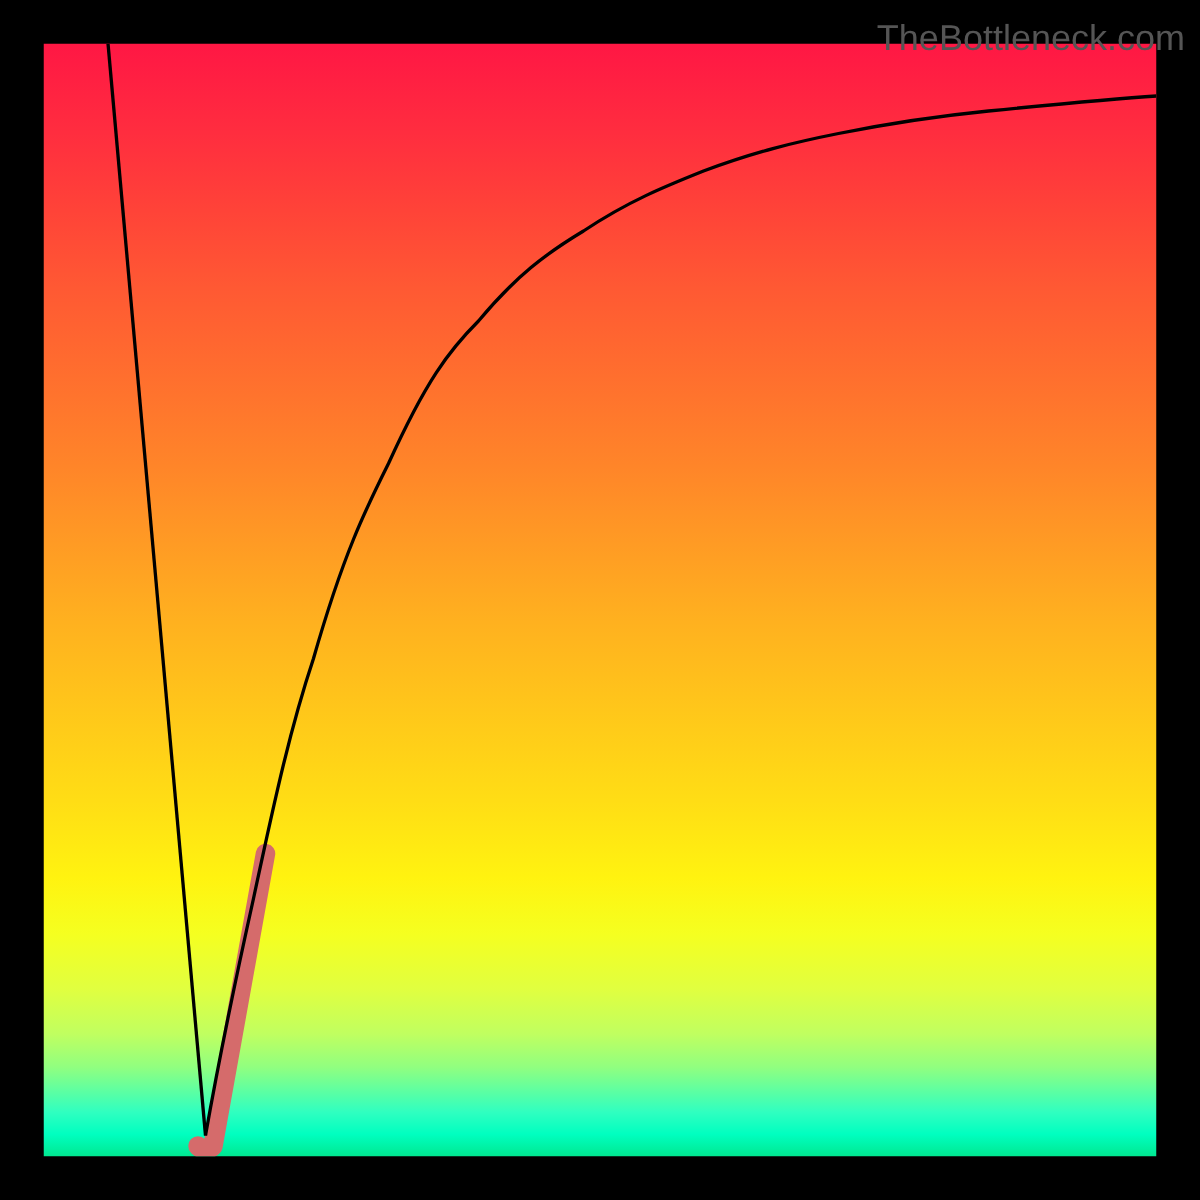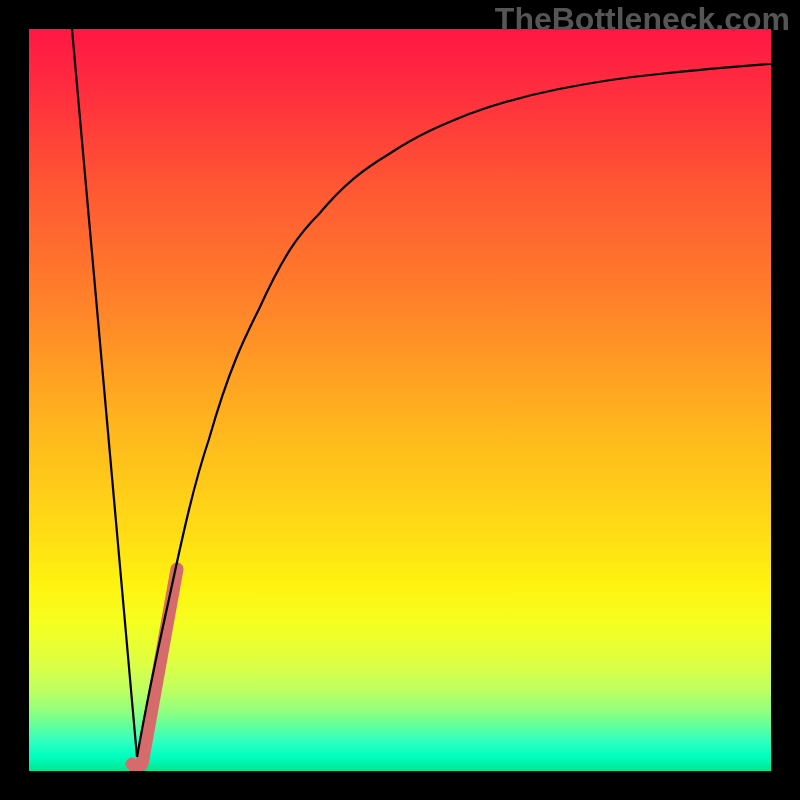--- a/index.html
+++ b/index.html
@@ -9,25 +9,25 @@
     }
     body {
       width: 800px;
       height: 800px;
       background: #000;
       position: relative;
       font-family: Arial, sans-serif;
     }
     .watermark {
       position: absolute;
-      top: 1px;
+      top: 12px;
       right: 10px;
       color: #555;
-      font-size: 32px;
-      font-weight: bold;
+      font-size: 24px;
+      font-weight: normal;
       z-index: 10;
     }
     .chart-area {
       position: absolute;
       top: 29px;
       left: 29px;
       width: 742px;
       height: 742px;
       overflow: hidden;
     }

